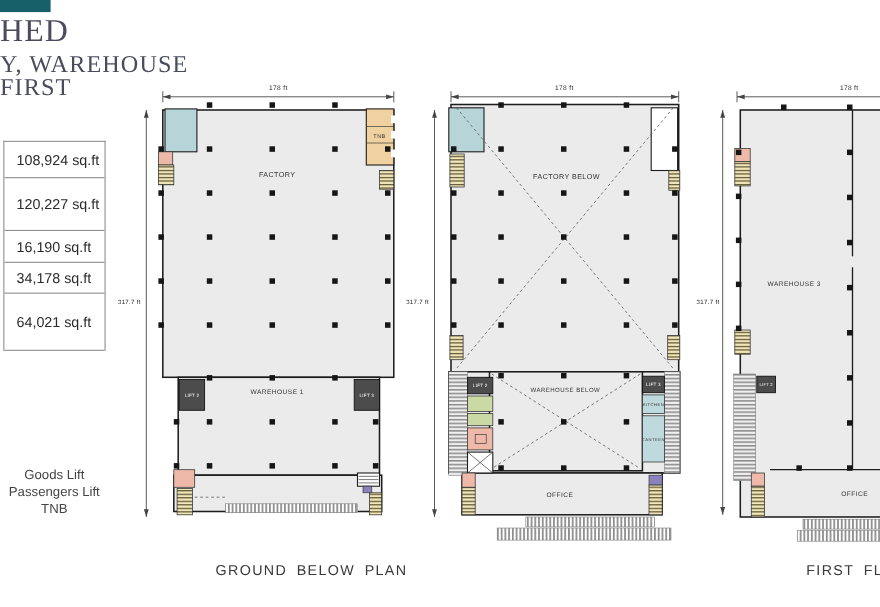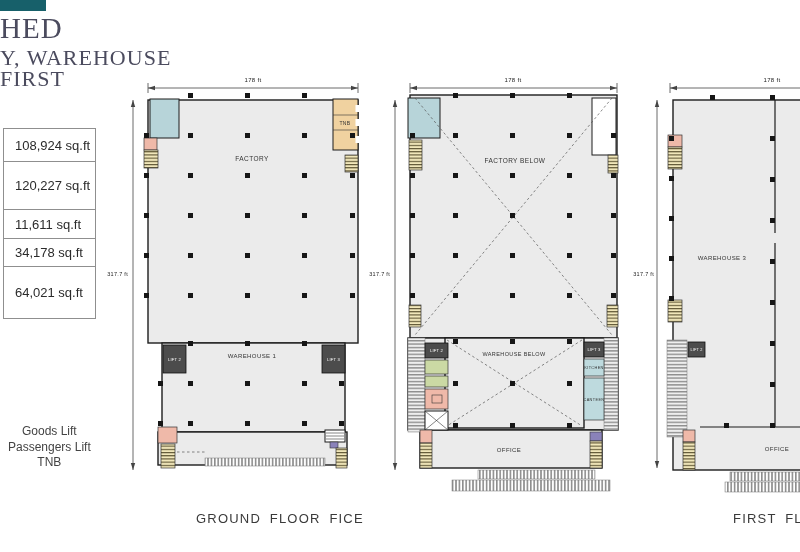--- a/index.html
+++ b/index.html
@@ -71,21 +71,21 @@
   </svg>
 
   <div class="abs" id="brand-box"></div>
   <div class="abs hline" id="h1">HED</div>
   <div class="abs hline" id="h2">Y, WAREHOUSE</div>
   <div class="abs hline" id="h3">FIRST</div>
 
   <div class="abs" id="specs">
     <div class="row" style="height:32px">108,924 sq.ft</div>
     <div class="row" style="height:47px">120,227 sq.ft</div>
-    <div class="row" style="height:28px">11,611 sq.ft</div>
+    <div class="row" style="height:28px">16,190 sq.ft</div>
     <div class="row" style="height:27px">34,178 sq.ft</div>
     <div class="row" style="height:51px">64,021 sq.ft</div>
   </div>
 
   <div class="abs" id="legend">
     <div>Goods Lift</div>
     <div>Passengers Lift</div>
     <div>TNB</div>
   </div>
 
@@ -376,16 +376,16 @@
       <i style="position: absolute; width: 4.5px; height: 4.5px; background: rgb(22, 22, 22); left: 0px; top: 120px;"></i>
       <i style="position: absolute; width: 4.5px; height: 4.5px; background: rgb(22, 22, 22); left: 0px; top: 160px;"></i>
     </div>
   <div class="dots" style="left:710px;top:95px">
       <i style="position: absolute; width: 4.5px; height: 4.5px; background: rgb(22, 22, 22); left: 0px; top: 0px;"></i>
     </div>
   <div class="dots" style="left:724px;top:423px">
       <i style="position: absolute; width: 4.5px; height: 4.5px; background: rgb(22, 22, 22); left: 0px; top: 0px;"></i>
     </div>
 
-  <div class="abs caption" style="left:196px">GROUND FLOOR FICE</div>
+  <div class="abs caption" style="left:196px">GROUND BELOW PLAN</div>
   <div class="abs caption" style="left:733px">FIRST FLOOR PLAN</div>
 
 </div>
 
 </body></html>

